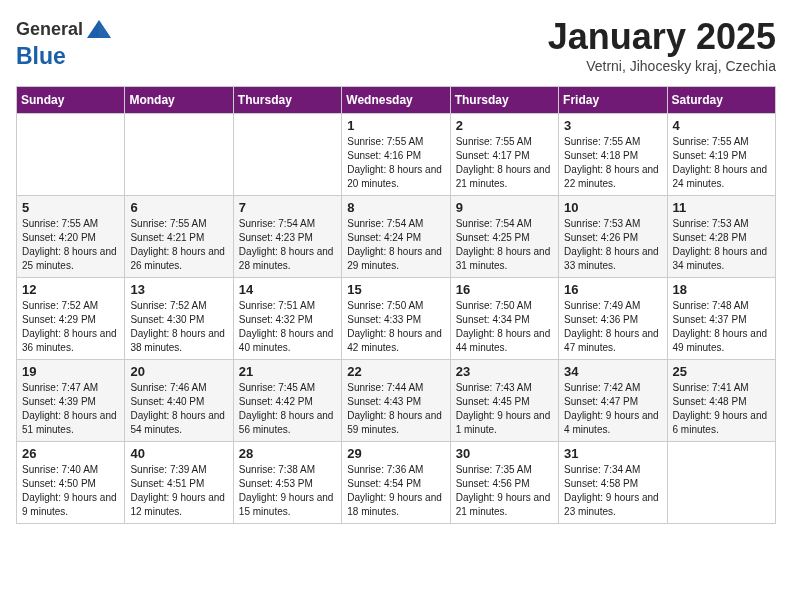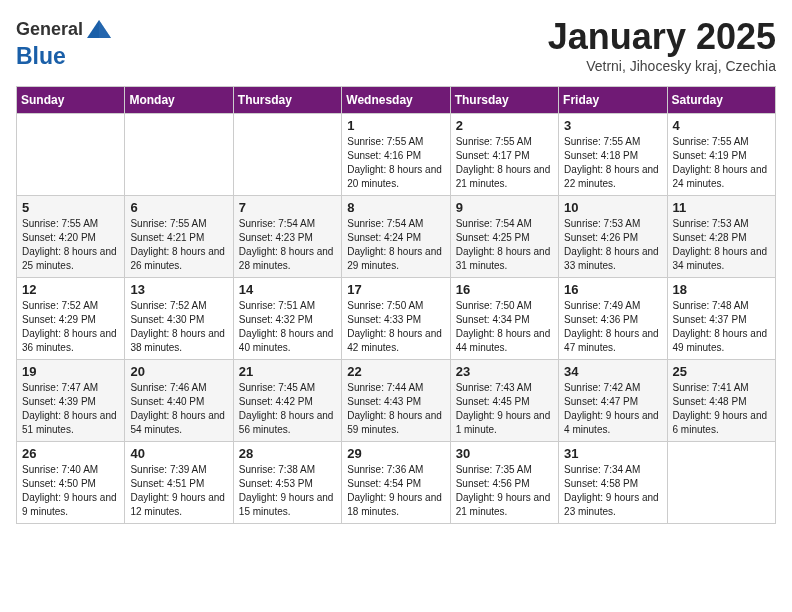--- a/index.html
+++ b/index.html
@@ -181,21 +181,21 @@
         </td>
         <td>
           <div class="day-number">13</div>
           <div class="day-info">Sunrise: 7:52 AM<br>Sunset: 4:30 PM<br>Daylight: 8 hours and 38 minutes.</div>
         </td>
         <td>
           <div class="day-number">14</div>
           <div class="day-info">Sunrise: 7:51 AM<br>Sunset: 4:32 PM<br>Daylight: 8 hours and 40 minutes.</div>
         </td>
         <td>
-          <div class="day-number">17</div>
+          <div class="day-number">15</div>
           <div class="day-info">Sunrise: 7:50 AM<br>Sunset: 4:33 PM<br>Daylight: 8 hours and 42 minutes.</div>
         </td>
         <td>
           <div class="day-number">16</div>
           <div class="day-info">Sunrise: 7:50 AM<br>Sunset: 4:34 PM<br>Daylight: 8 hours and 44 minutes.</div>
         </td>
         <td>
           <div class="day-number">16</div>
           <div class="day-info">Sunrise: 7:49 AM<br>Sunset: 4:36 PM<br>Daylight: 8 hours and 47 minutes.</div>
         </td>

